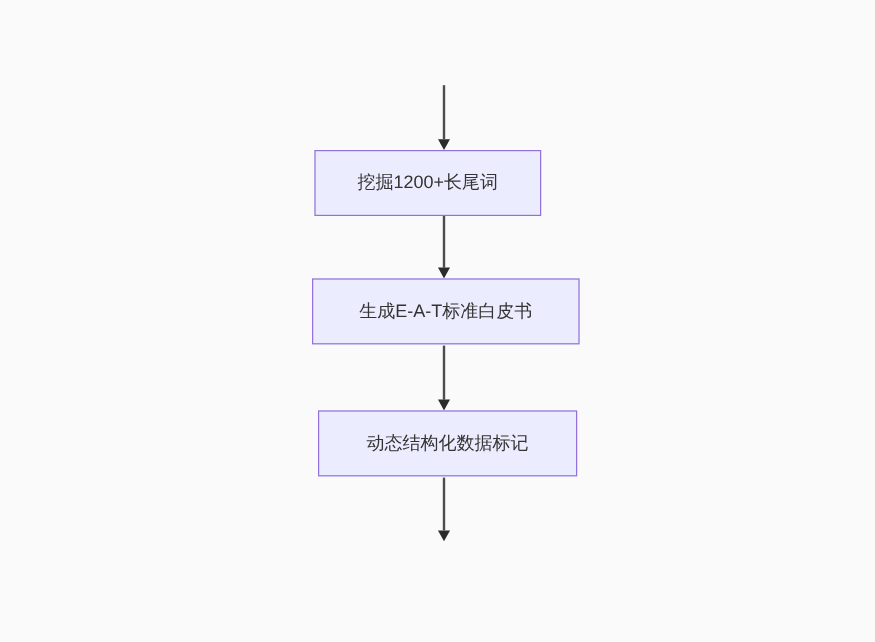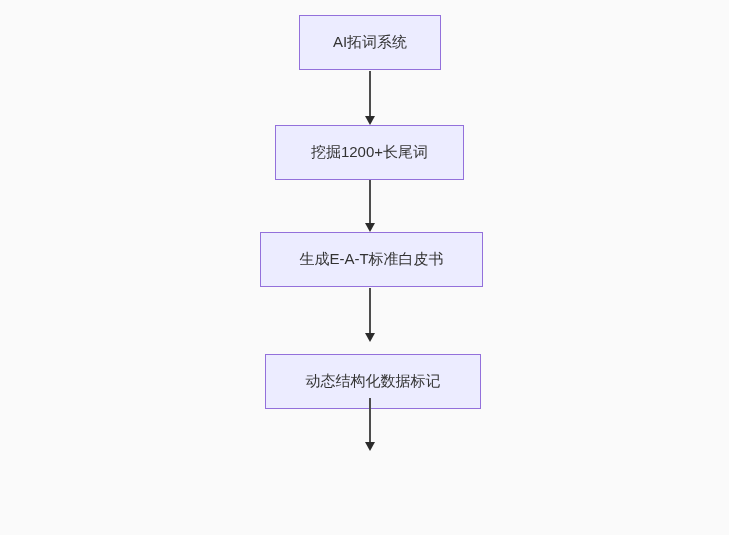--- a/index.html
+++ b/index.html
@@ -21,23 +21,23 @@
     border: 1px solid #9370DB;
     box-sizing: border-box;
     display: flex;
     align-items: center;
     justify-content: center;
     color: #333333;
     font-size: 15px;
     white-space: nowrap;
   }
   .node-1 { left: 299px; top: 15px;  width: 142px; }
-  .node-2 { left: 275px; top: 125px; width: 189px; }
+  .node-2 { left: 262px; top: 125px; width: 189px; }
   .node-3 { left: 260px; top: 232px; width: 223px; }
-  .node-4 { left: 265px; top: 342px; width: 216px; margin-top: 12px; }
+  .node-4 { left: 265px; top: 342px; width: 216px; }
   .node-5 { left: 254px; top: 451px; width: 231px; }
 
   .edge {
     position: absolute;
     left: 364px;
     width: 12px;
   }
   .edge .line {
     position: absolute;
     left: 5px;
@@ -62,23 +62,20 @@
   .edge-3 { top: 288px; height: 54px; }
   .edge-3 .line { height: 45px; } .edge-3 .head { top: 45px; }
   .edge-4 { top: 398px; height: 53px; }
   .edge-4 .line { height: 44px; } .edge-4 .head { top: 44px; }
 </style>
 </head>
 <body>
 
 <div class="canvas">
 
-  <div class="node node-1">
-    <span>AI拓词系统</span>
-  </div>
 
   <div class="edge edge-1">
     <div class="line"></div>
     <div class="head"></div>
   </div>
 
   <div class="node node-2">
     <span>挖掘1200+长尾词</span>
   </div>
 

